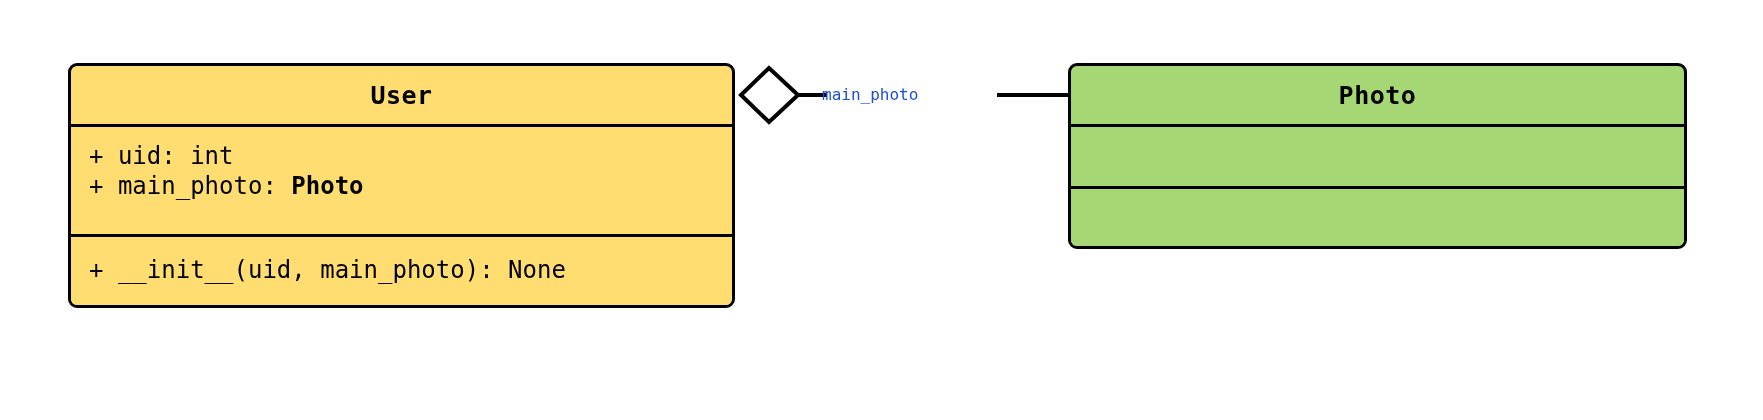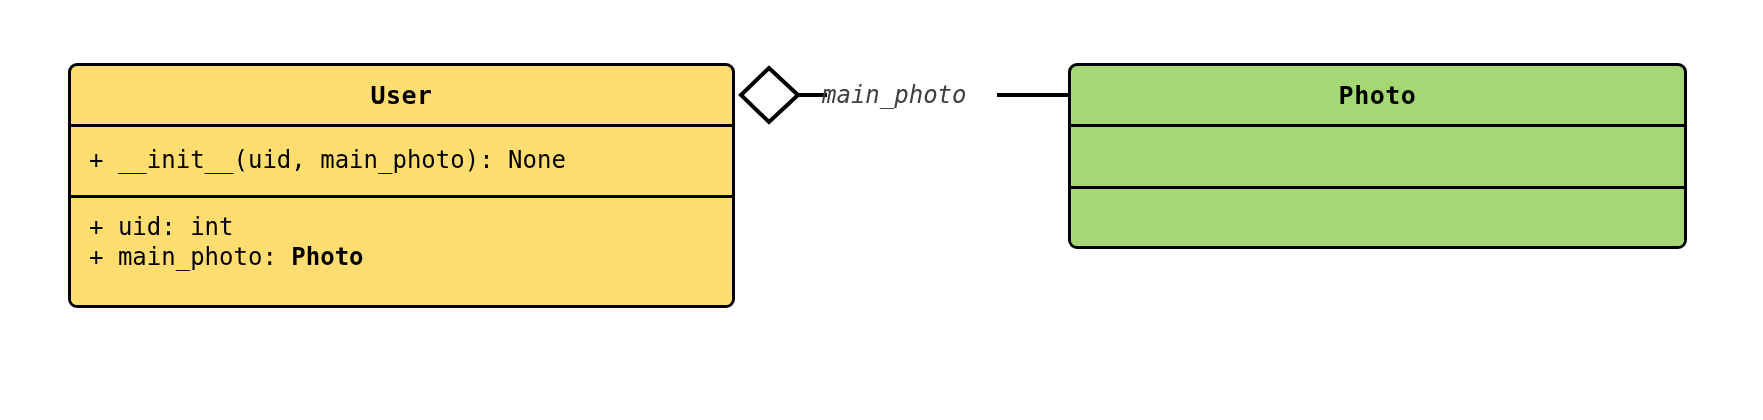--- a/index.html
+++ b/index.html
@@ -92,40 +92,39 @@
     left: 735px;
     top: 55px;
     width: 340px;
     height: 82px;
   }
 
   #association-label {
     position: absolute;
     left: 822px;
     top: 80px;
-    font-size: 24px;
+    font-size: 16px;
     line-height: 30px;
-    color: #404040;
+    color: #1d4ed8;
     white-space: nowrap;
-    font-style: italic;
   }
 </style>
 </head>
 <body>
 
 <div id="diagram-canvas">
 
   <div class="uml-class" id="user-class" style="background:#ffdd70;">
     <div class="uml-class-title">User</div>
-    <div class="uml-compartment" id="user-compartment-methods" style="background:#ffdd70;">
-      <div class="uml-member">+ __init__(uid, main_photo): None</div>
-    </div>
     <div class="uml-compartment" id="user-compartment-attributes" style="background:#ffdd70;">
       <div class="uml-member">+ uid: int</div>
       <div class="uml-member"><span>+ main_photo: </span><b>Photo</b></div>
+    </div>
+    <div class="uml-compartment" id="user-compartment-methods" style="background:#ffdd70;">
+      <div class="uml-member">+ __init__(uid, main_photo): None</div>
     </div>
   </div>
 
   <div id="association-aggregation">
     <svg width="340" height="82" viewBox="0 0 340 82" xmlns="http://www.w3.org/2000/svg">
 
       <line x1="63" y1="40" x2="92" y2="40" stroke="#000000" stroke-width="4"></line>
 
       <line x1="262" y1="40" x2="333" y2="40" stroke="#000000" stroke-width="4"></line>
 

